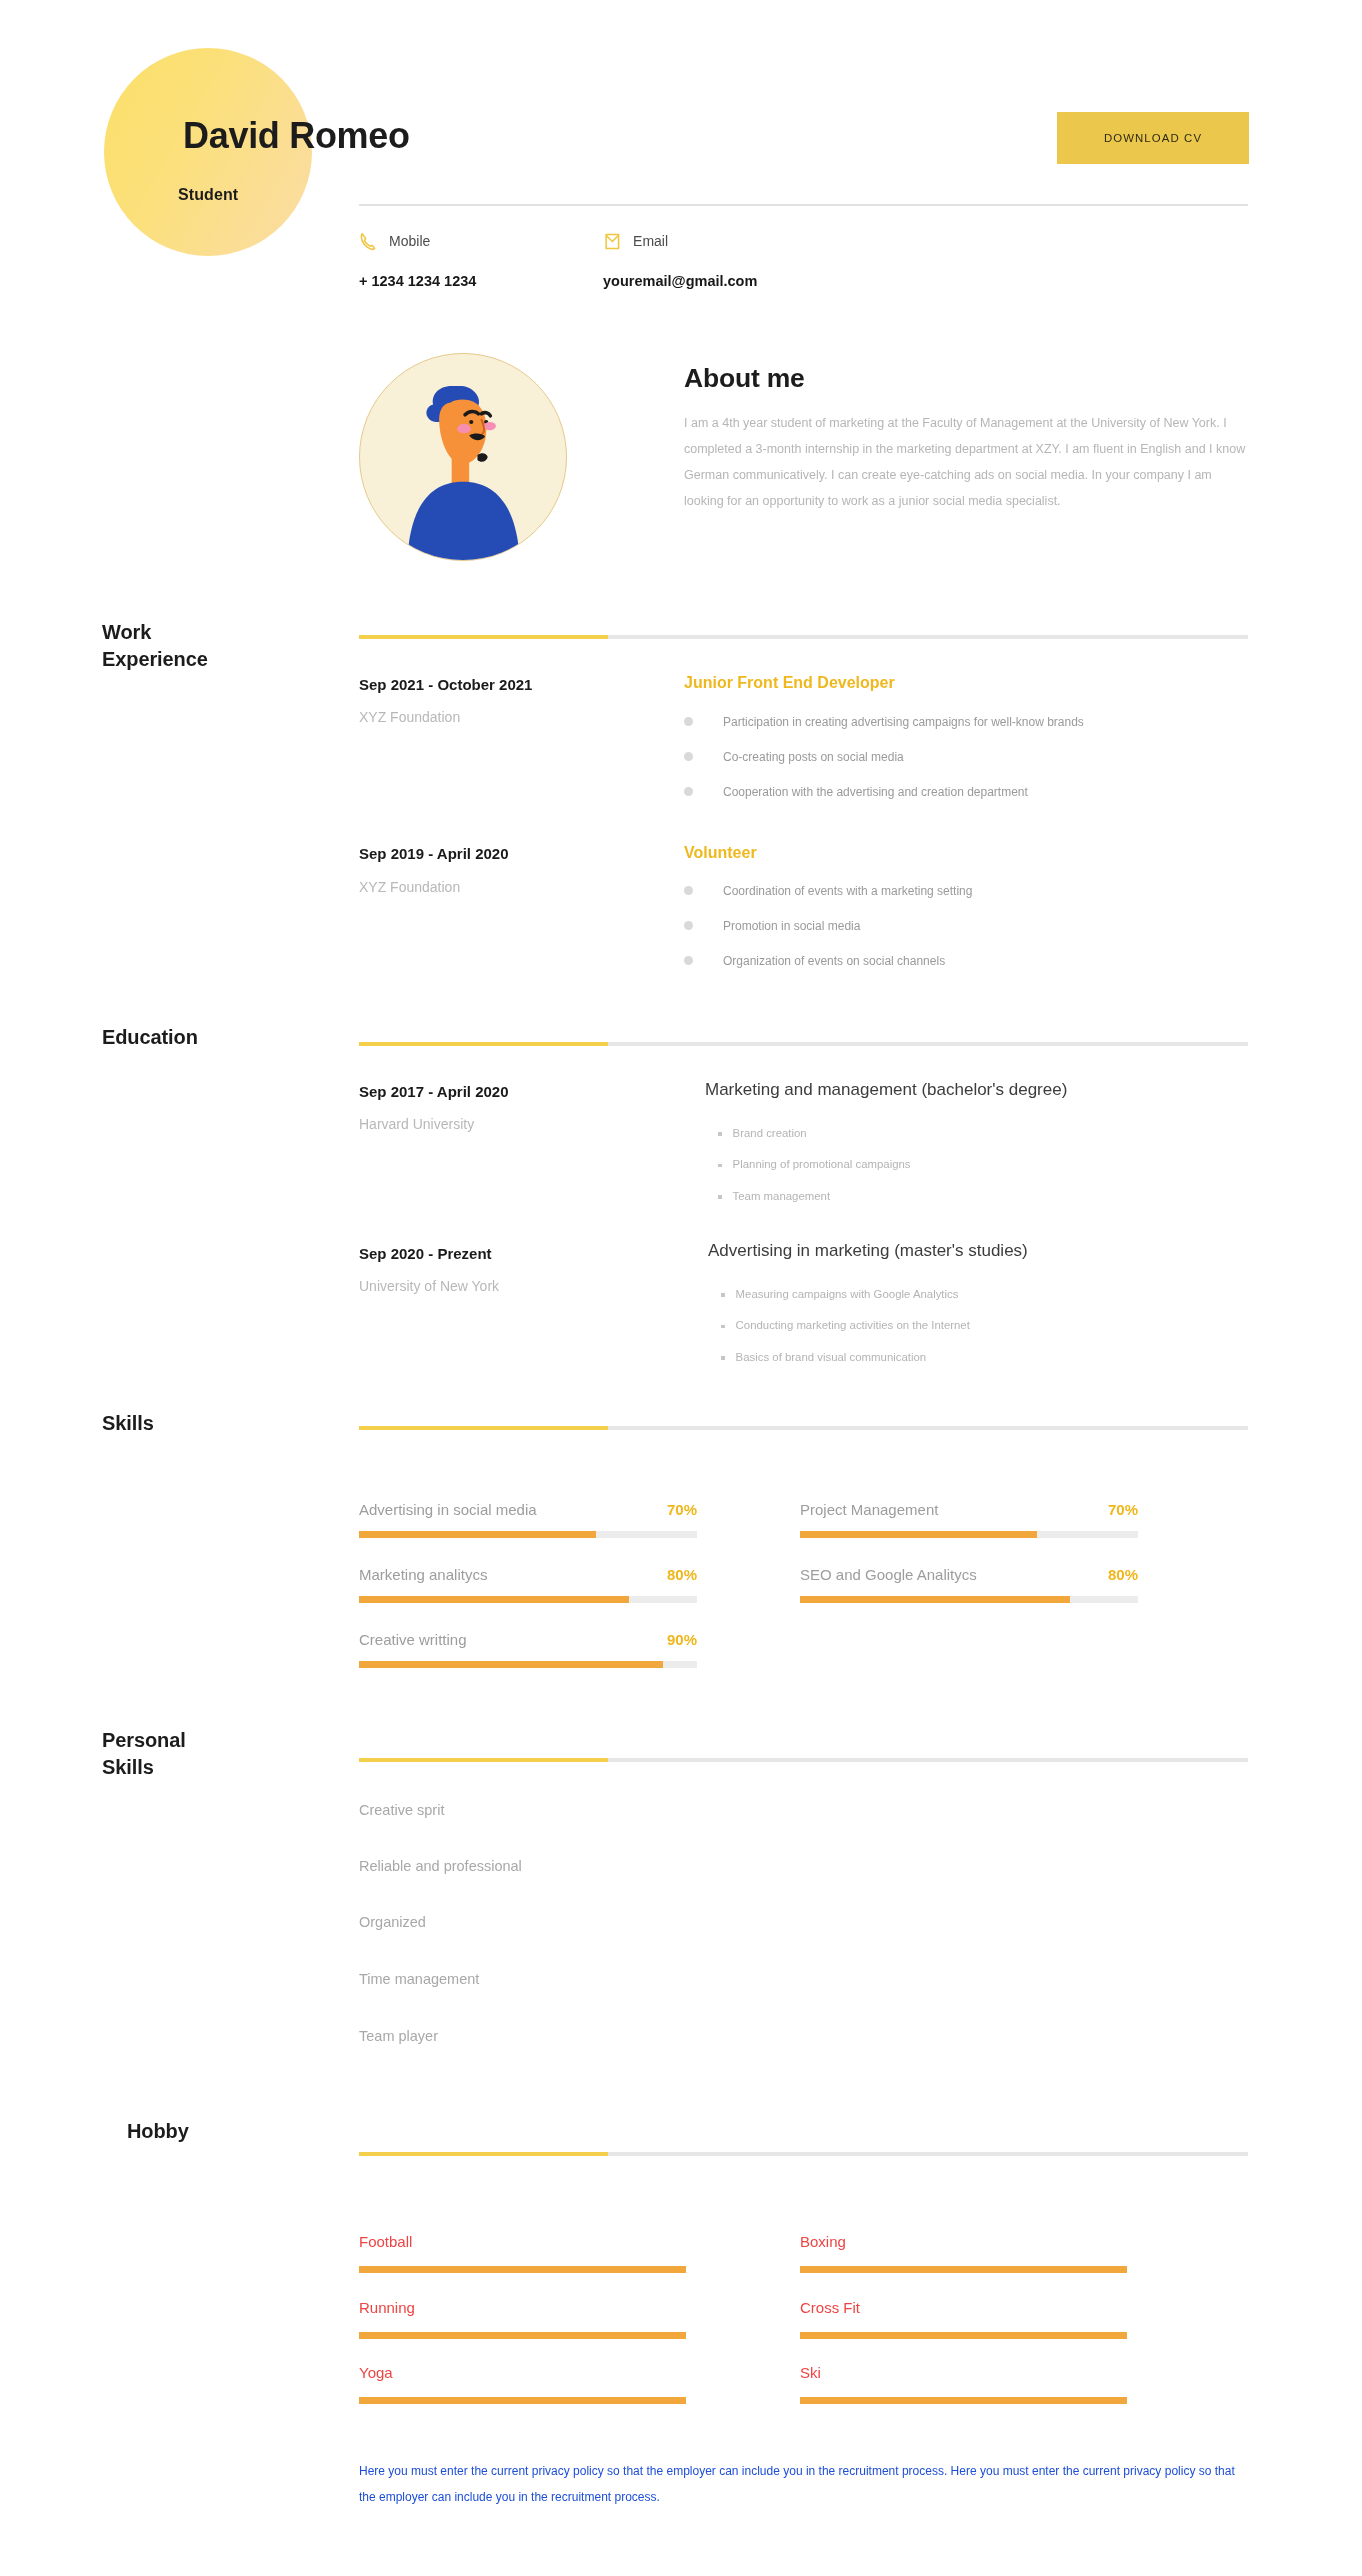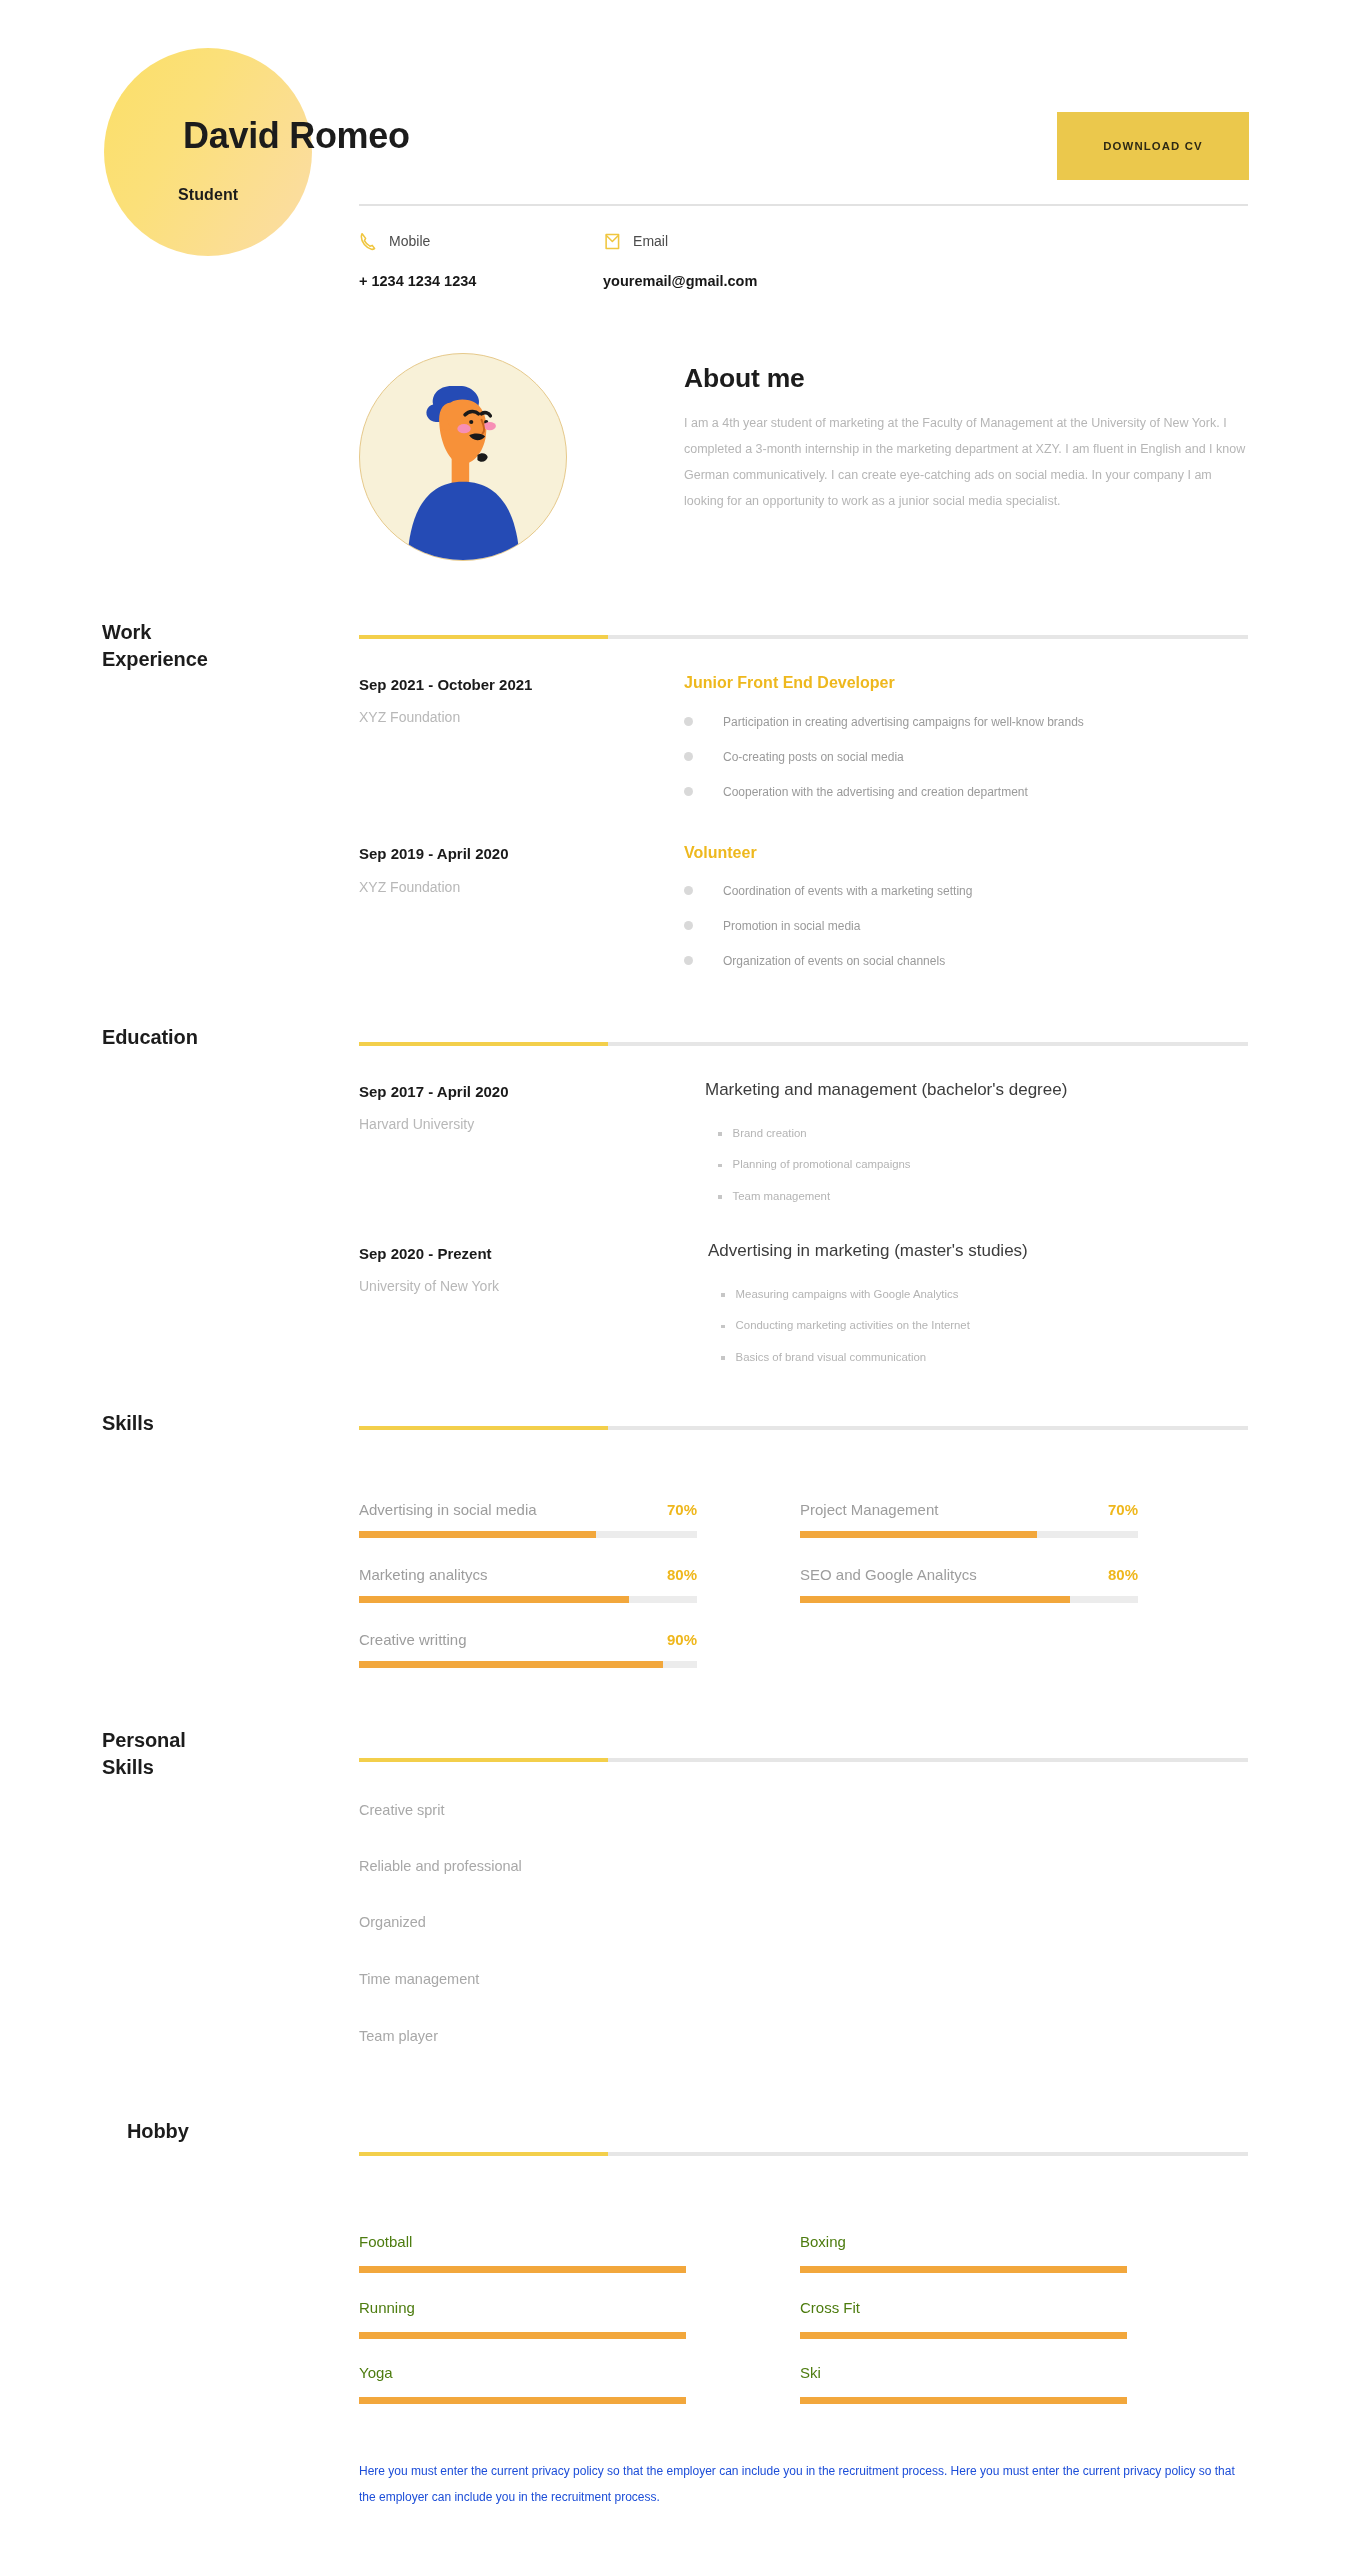--- a/index.html
+++ b/index.html
@@ -37,26 +37,26 @@
     position: absolute;
     left: 178px; top: 186px;
     font-size: 16px;
     font-weight: 700;
     color: #1c1c1c;
     letter-spacing: 0.1px;
   }
   .download-btn {
     position: absolute;
     left: 1057px; top: 112px;
-    width: 192px; height: 68px;
+    width: 192px; height: 52px;
     background: #ebc84c;
     border: none;
     color: #2e2a14;
     font-size: 11.4px;
-    font-weight: 700;
+    font-weight: 400;
     letter-spacing: 1.1px;
     font-family: "Liberation Sans", sans-serif;
     cursor: pointer;
     display: flex;
     align-items: center;
     justify-content: center;
   }
   .header-rule {
     position: absolute;
     left: 359px; top: 204px;
@@ -238,21 +238,21 @@
     position: absolute;
     left: 359px;
     font-size: 14.5px;
     color: #a8a8a8;
   }
 
   
   .hobby { position: absolute; width: 332px; }
   .hobby-name {
     font-size: 15px;
-    color: #4d7c0f;
+    color: #ef4444;
   }
   .hobby-bar {
     margin-top: 15.6px;
     width: 327px;
     height: 7.3px;
     background: #f2a73c;
   }
 
   
   .footer {

